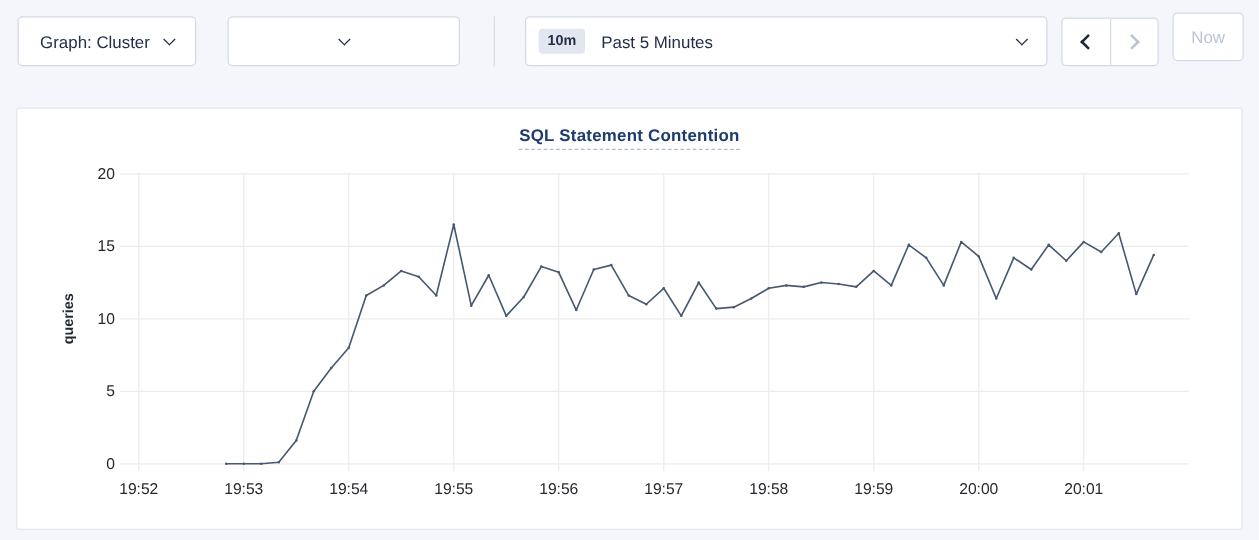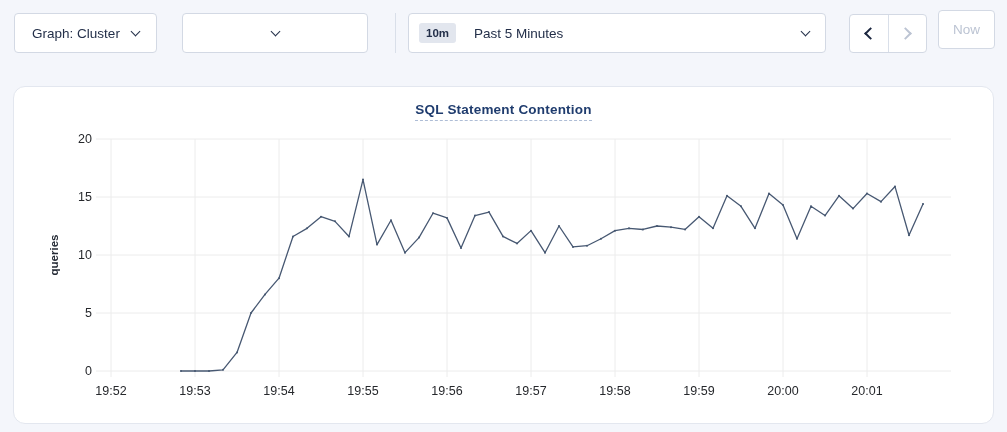--- a/index.html
+++ b/index.html
@@ -18,22 +18,22 @@
     border:1px solid var(--control_border,#d3d9e4); border-radius:4px;
     font-size:13.5px; color:var(--control_text,#232f49); cursor:pointer;
   }
   #btn-graph { left:14px;  top:13px; width:143px; height:40px; }
   #btn-dash  { left:182px; top:13px; width:186px; height:40px; }
   .toolbar-divider {
     position:absolute; left:395px; top:13px; width:1px; height:40px;
     background:var(--divider,#d9dfe9);
   }
   .timepicker {
-    position:absolute; left:408px; top:13px; width:418px; height:40px;
-    display:flex; align-items:center; padding:0 16px 0 10px; gap:18px;
+    position:absolute; left:420px; top:13px; width:418px; height:40px;
+    display:flex; align-items:center; padding:0 16px 0 10px; gap:13px;
     background:var(--panel_bg,#fff); border:1px solid var(--control_border,#d3d9e4);
     border-radius:4px; cursor:pointer;
   }
   .time-badge {
     background:var(--badge_bg,#e2e6ee); color:var(--control_text,#232f49);
     font-size:11.5px; font-weight:bold; padding:4px 7px; border-radius:3px;
   }
   .time-label { font-size:13.5px; color:var(--control_text,#232f49); }
   .segmented {
     position:absolute; left:849px; top:14px; width:78px; height:39px;
@@ -65,21 +65,21 @@
   }
   .chev-right {
     width:9px; height:9px;
     border-right:2.2px solid var(--muted,#c6cdd9); border-top:2.2px solid var(--muted,#c6cdd9);
     transform:rotate(45deg); margin-right:3px;
   }
   
   .panel {
     position:absolute; left:13px; top:86px; width:981px; height:338px;
     background:var(--panel_bg,#fff);
-    border:1px solid var(--panel_border,#e3e7ef); border-radius:12px;
+    border:1px solid var(--panel_border,#e3e7ef); border-radius:2px;
   }
   .chart-title-row { position:absolute; top:13px; left:0; width:100%; text-align:center; }
   .chart-title {
     display:inline-block; font-size:13.5px; font-weight:bold; letter-spacing:.2px;
     color:var(--title,#1f3c6e);
     border-bottom:1px dashed var(--title_underline,#aebdd6);
     padding-bottom:3px; cursor:help;
   }
   #chart-svg { position:absolute; left:0; top:44px; }
   .ytick, .xtick { font-family:"Liberation Sans",sans-serif; font-size:12.5px; fill:#26282c; }

